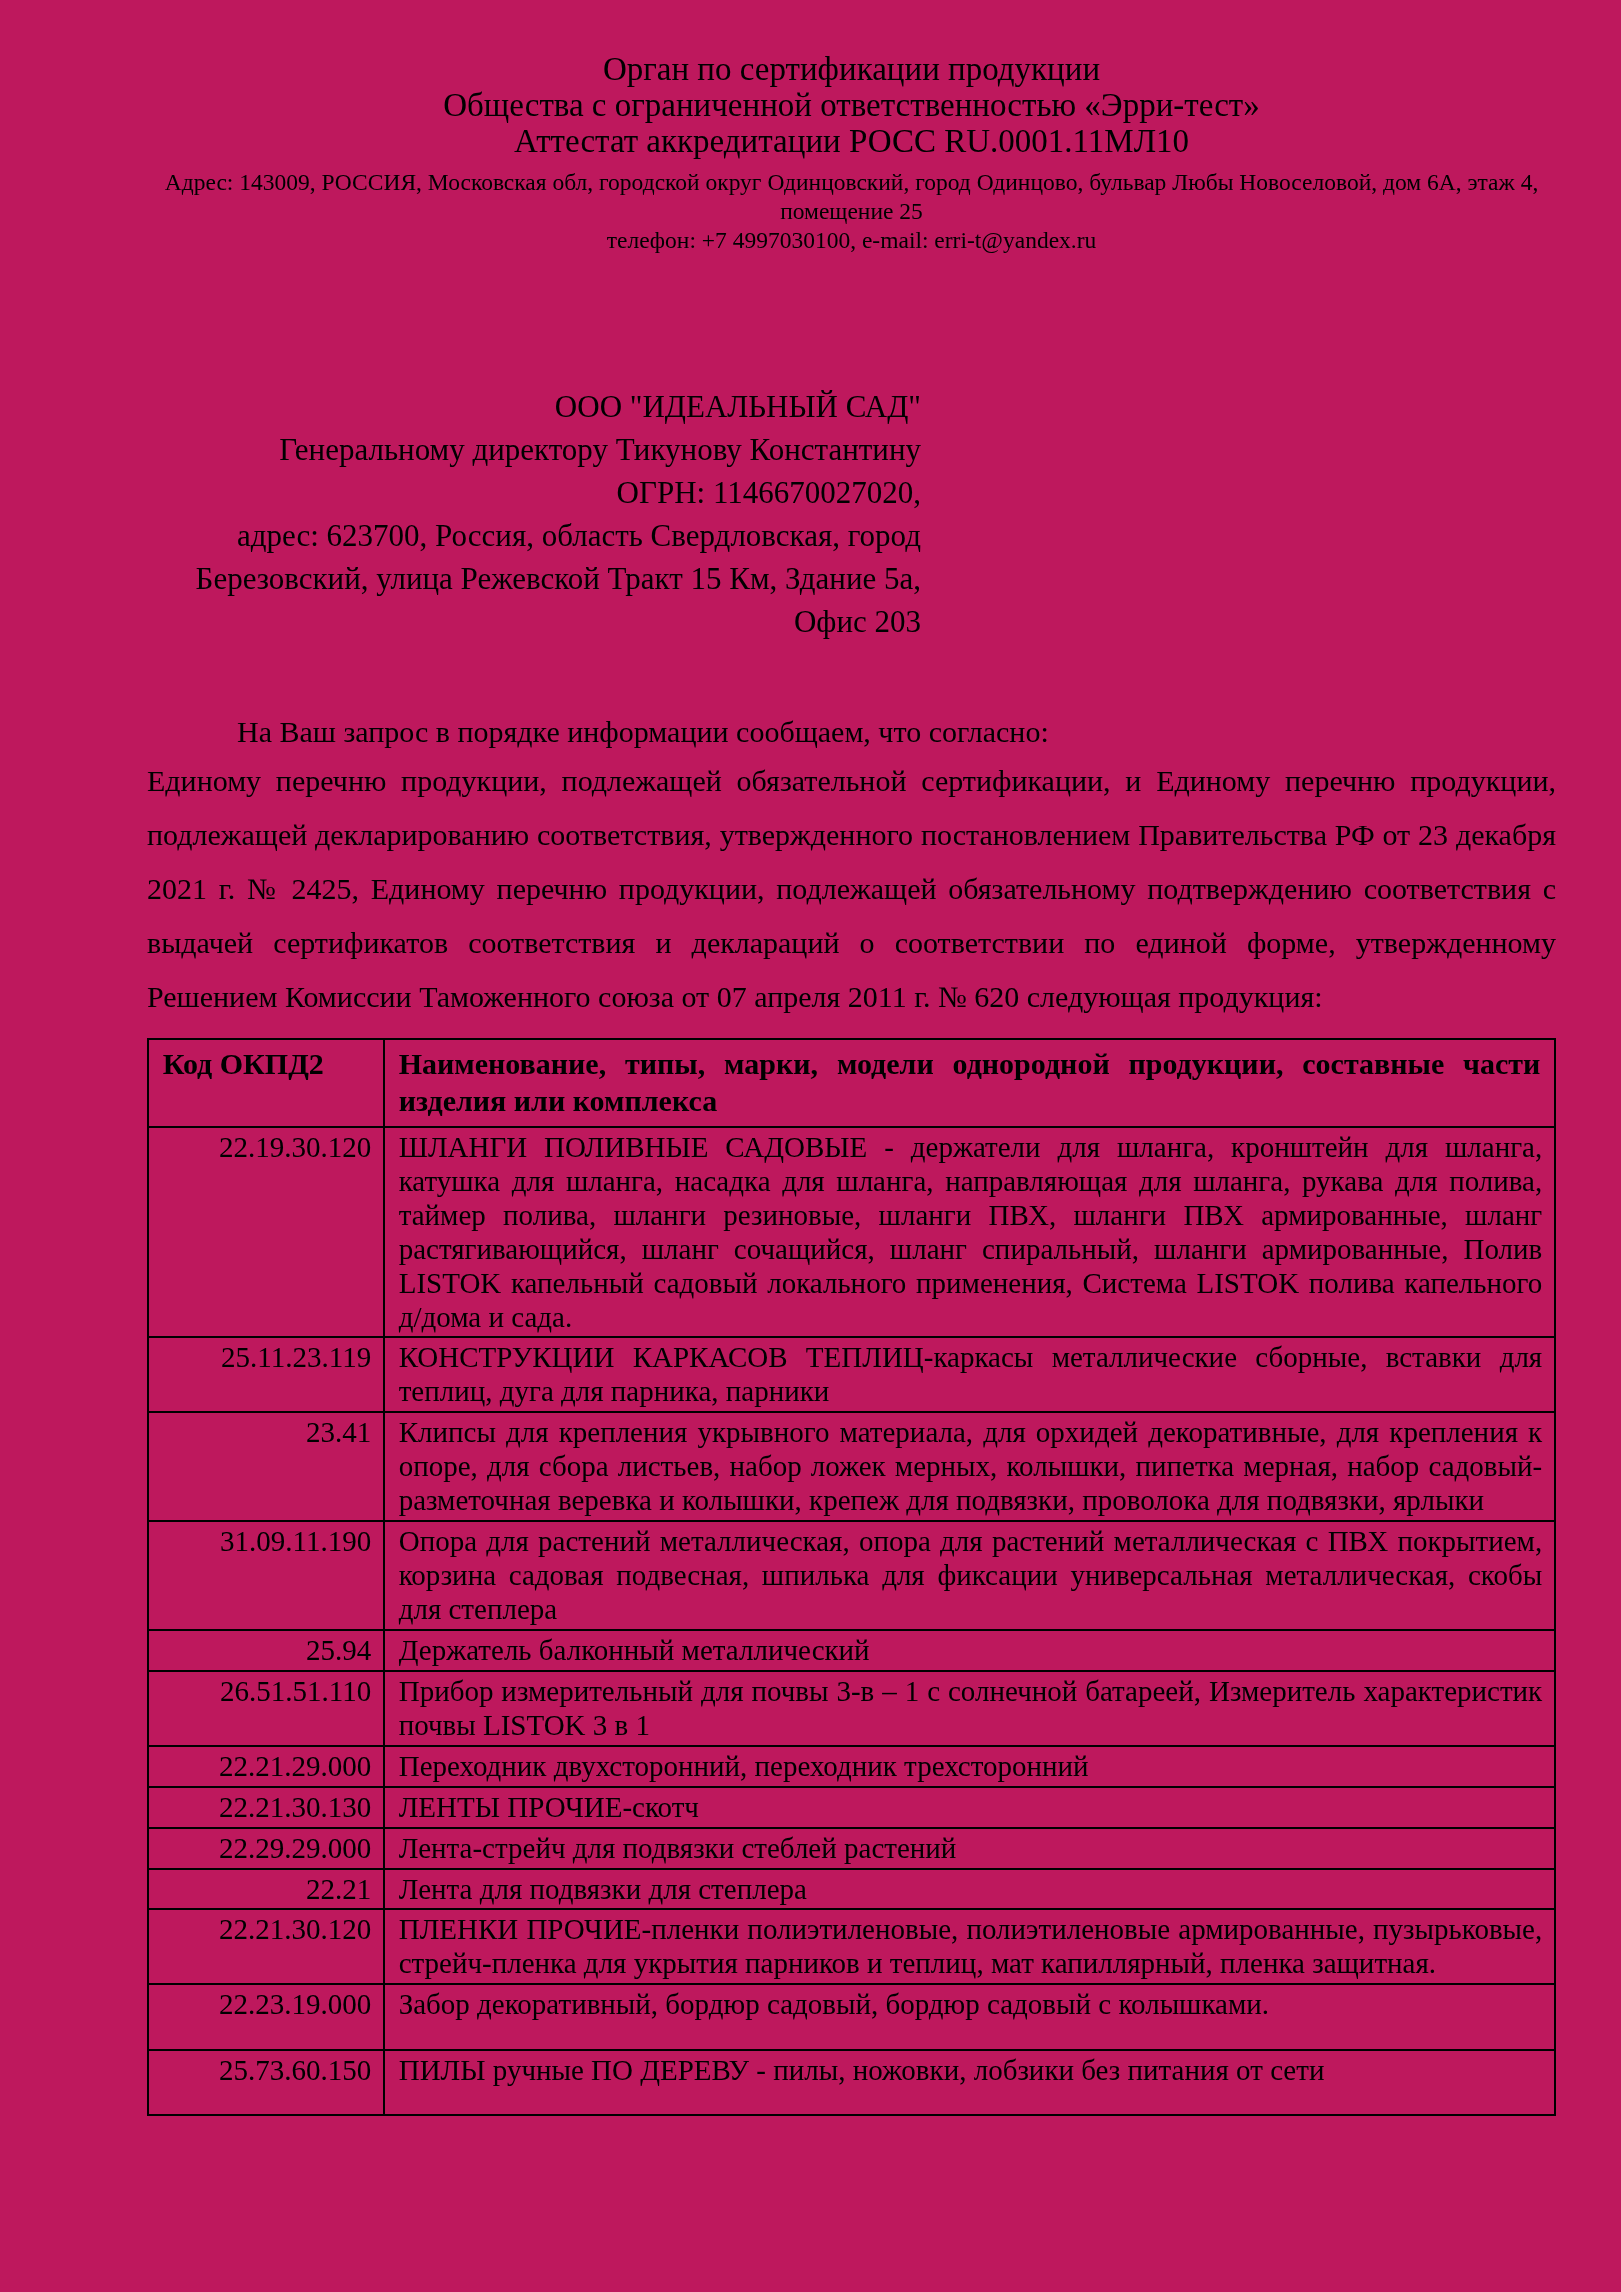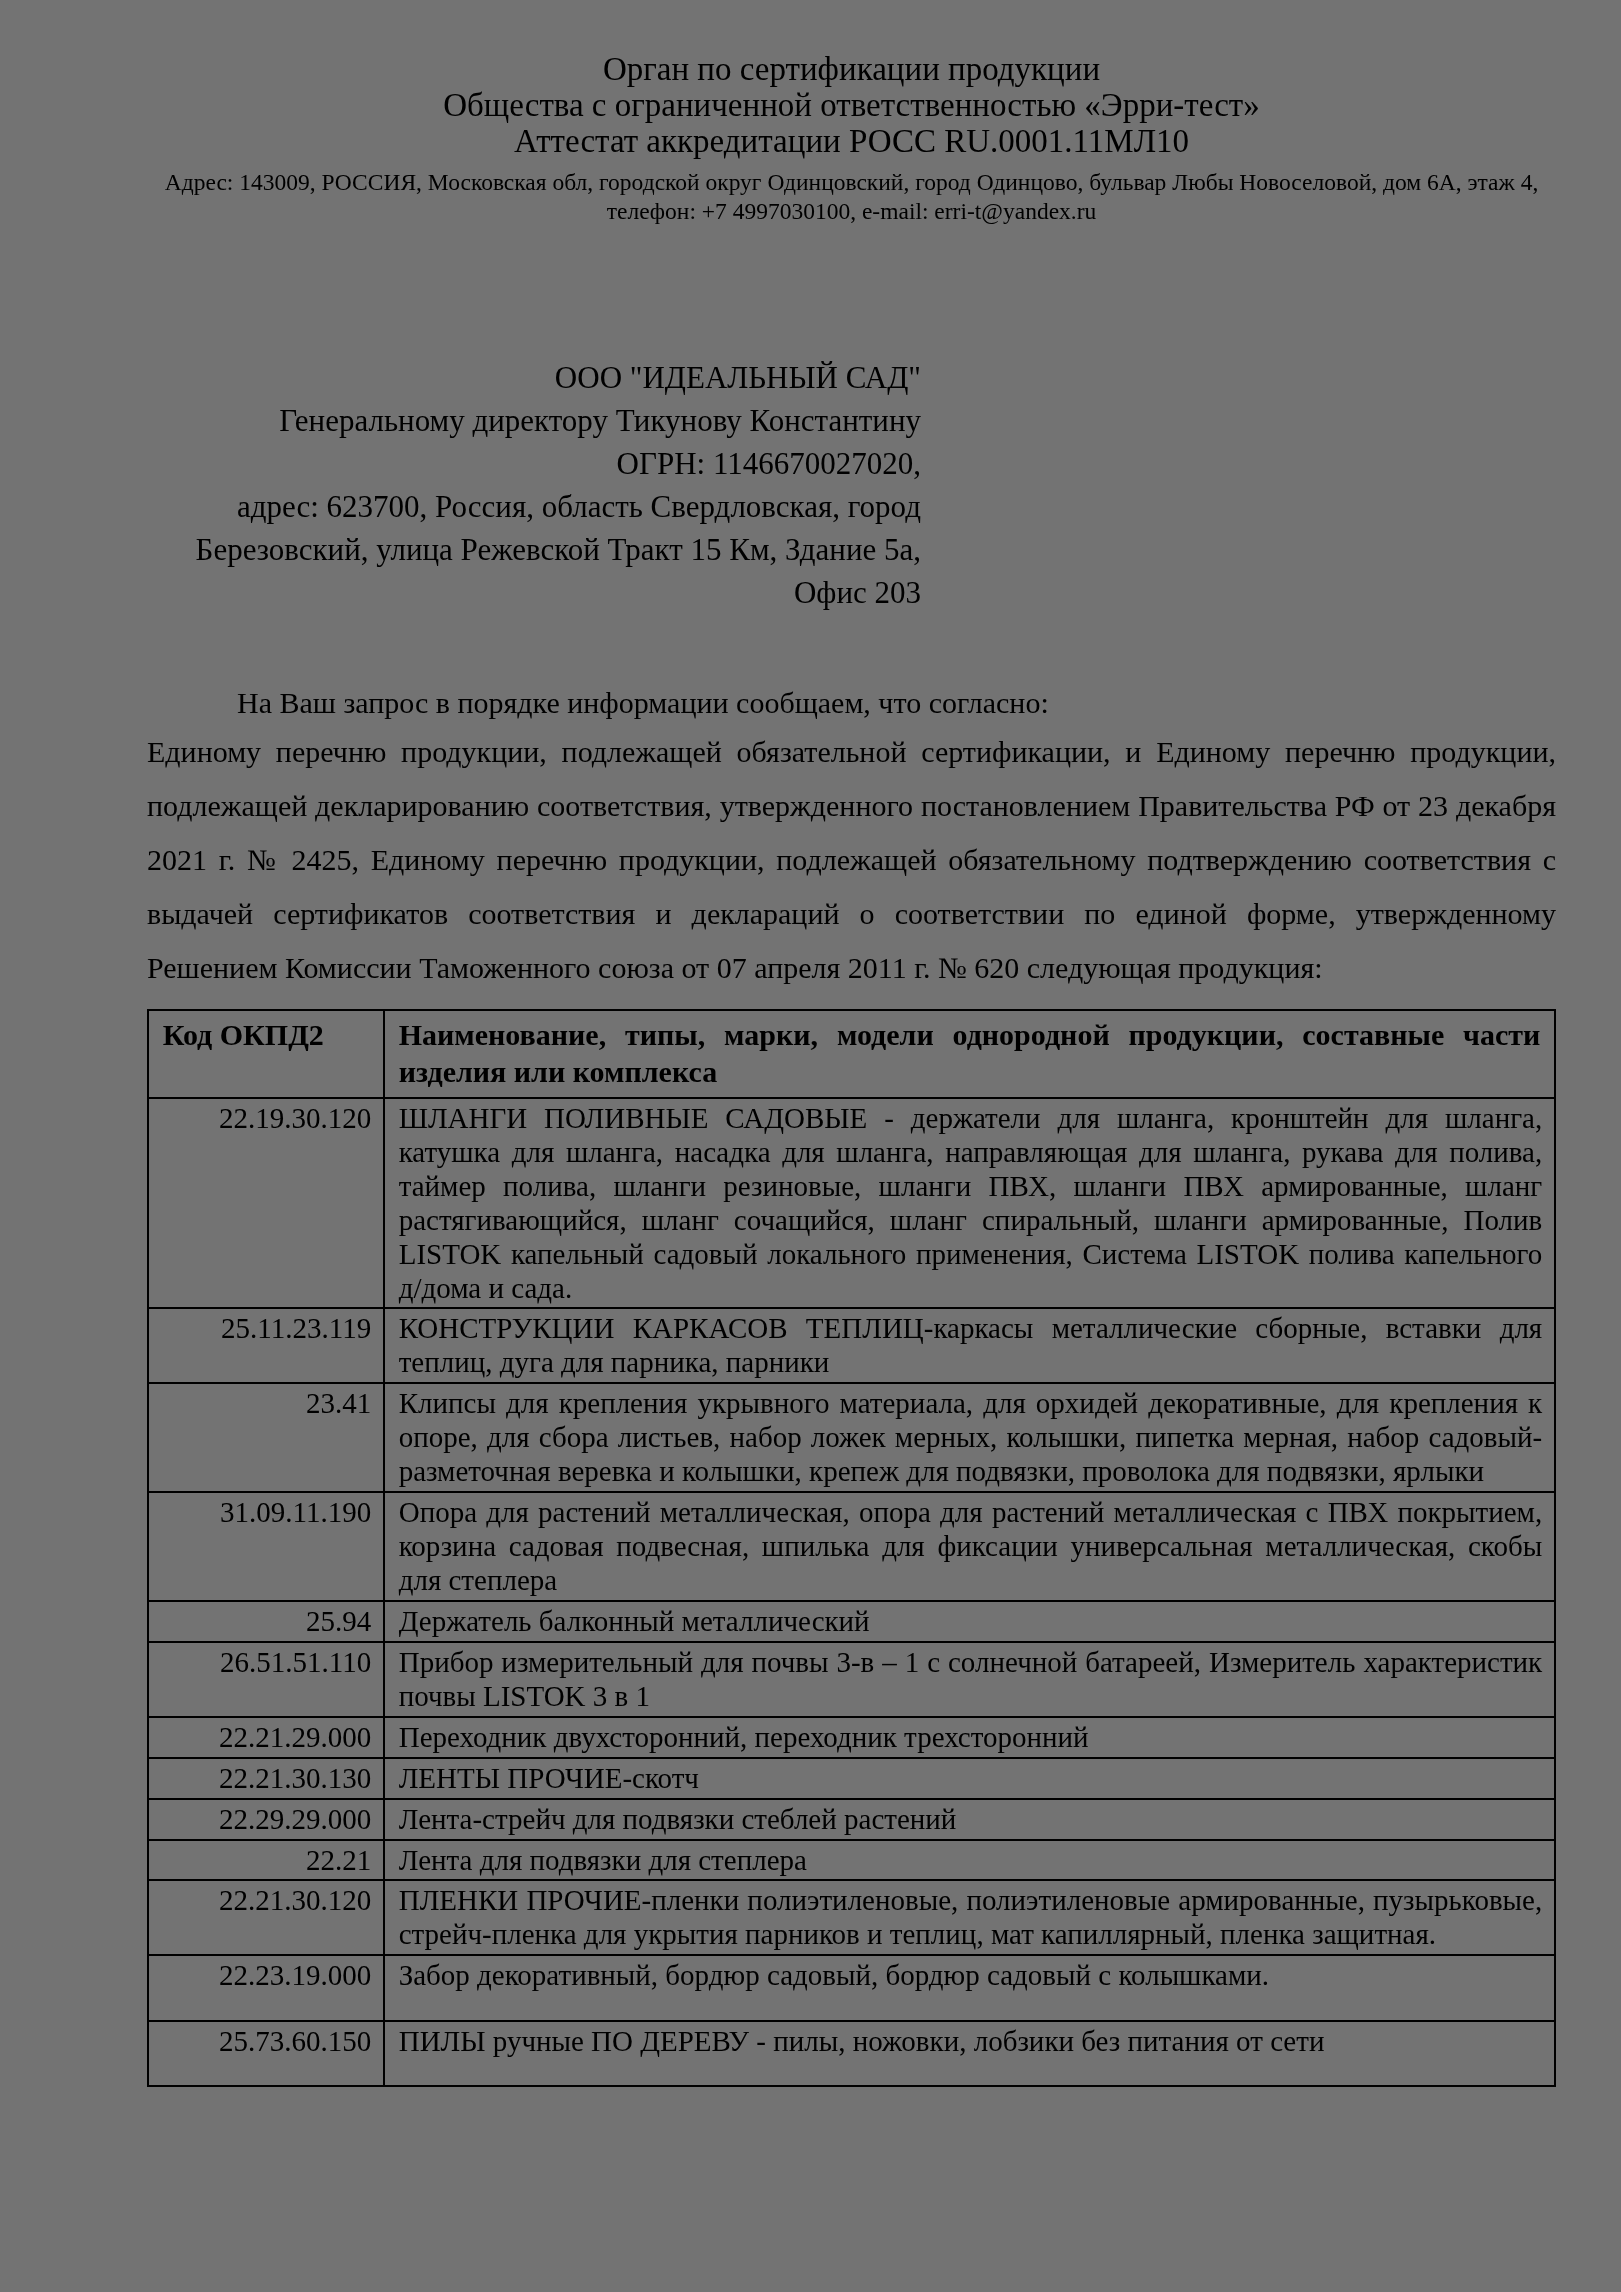--- a/index.html
+++ b/index.html
@@ -2,21 +2,21 @@
 <html lang="ru"><head>
 <meta charset="utf-8">
 <style>
   html, body { margin: 0; padding: 0; background: #ffffff; }
   .page {
     position: relative;
     width: 1621px;
     height: 2293px;
     box-sizing: border-box;
     padding: 51px 65px 0 147px;
-    background: #737373;
+    background: #be185d;
     color: #000000;
     font-family: "Liberation Serif", "DejaVu Serif", serif;
     overflow: hidden;
   }
   
   .letterhead { text-align: center; }
   .lh-main { font-size: 33px; line-height: 36px; }
   .lh-sub  { font-size: 23.5px; line-height: 29px; }
   .lh-sub.first { margin-top: 8.8px; }
   
@@ -70,20 +70,21 @@
 </head>
 <body>
 
 <div class="page">
 
   <div class="letterhead">
     <div class="lh-main">Орган по сертификации продукции</div>
     <div class="lh-main">Общества с ограниченной ответственностью «Эрри-тест»</div>
     <div class="lh-main">Аттестат аккредитации РОСС RU.0001.11МЛ10</div>
     <div class="lh-sub first">Адрес: 143009, РОССИЯ, Московская обл, городской округ Одинцовский, город Одинцово, бульвар Любы Новоселовой, дом 6А, этаж 4,</div>
+    <div class="lh-sub">помещение 25</div>
     <div class="lh-sub">телефон: +7 4997030100, e-mail: erri-t@yandex.ru</div>
   </div>
 
   <div class="meta-row">
     <div class="recipient">
       <div>ООО "ИДЕАЛЬНЫЙ САД"</div>
       <div>Генеральному директору Тикунову Константину</div>
       <div>ОГРН: 1146670027020,</div>
       <div>адрес: 623700, Россия, область Свердловская, город</div>
       <div>Березовский, улица Режевской Тракт 15 Км, Здание 5а,</div>

